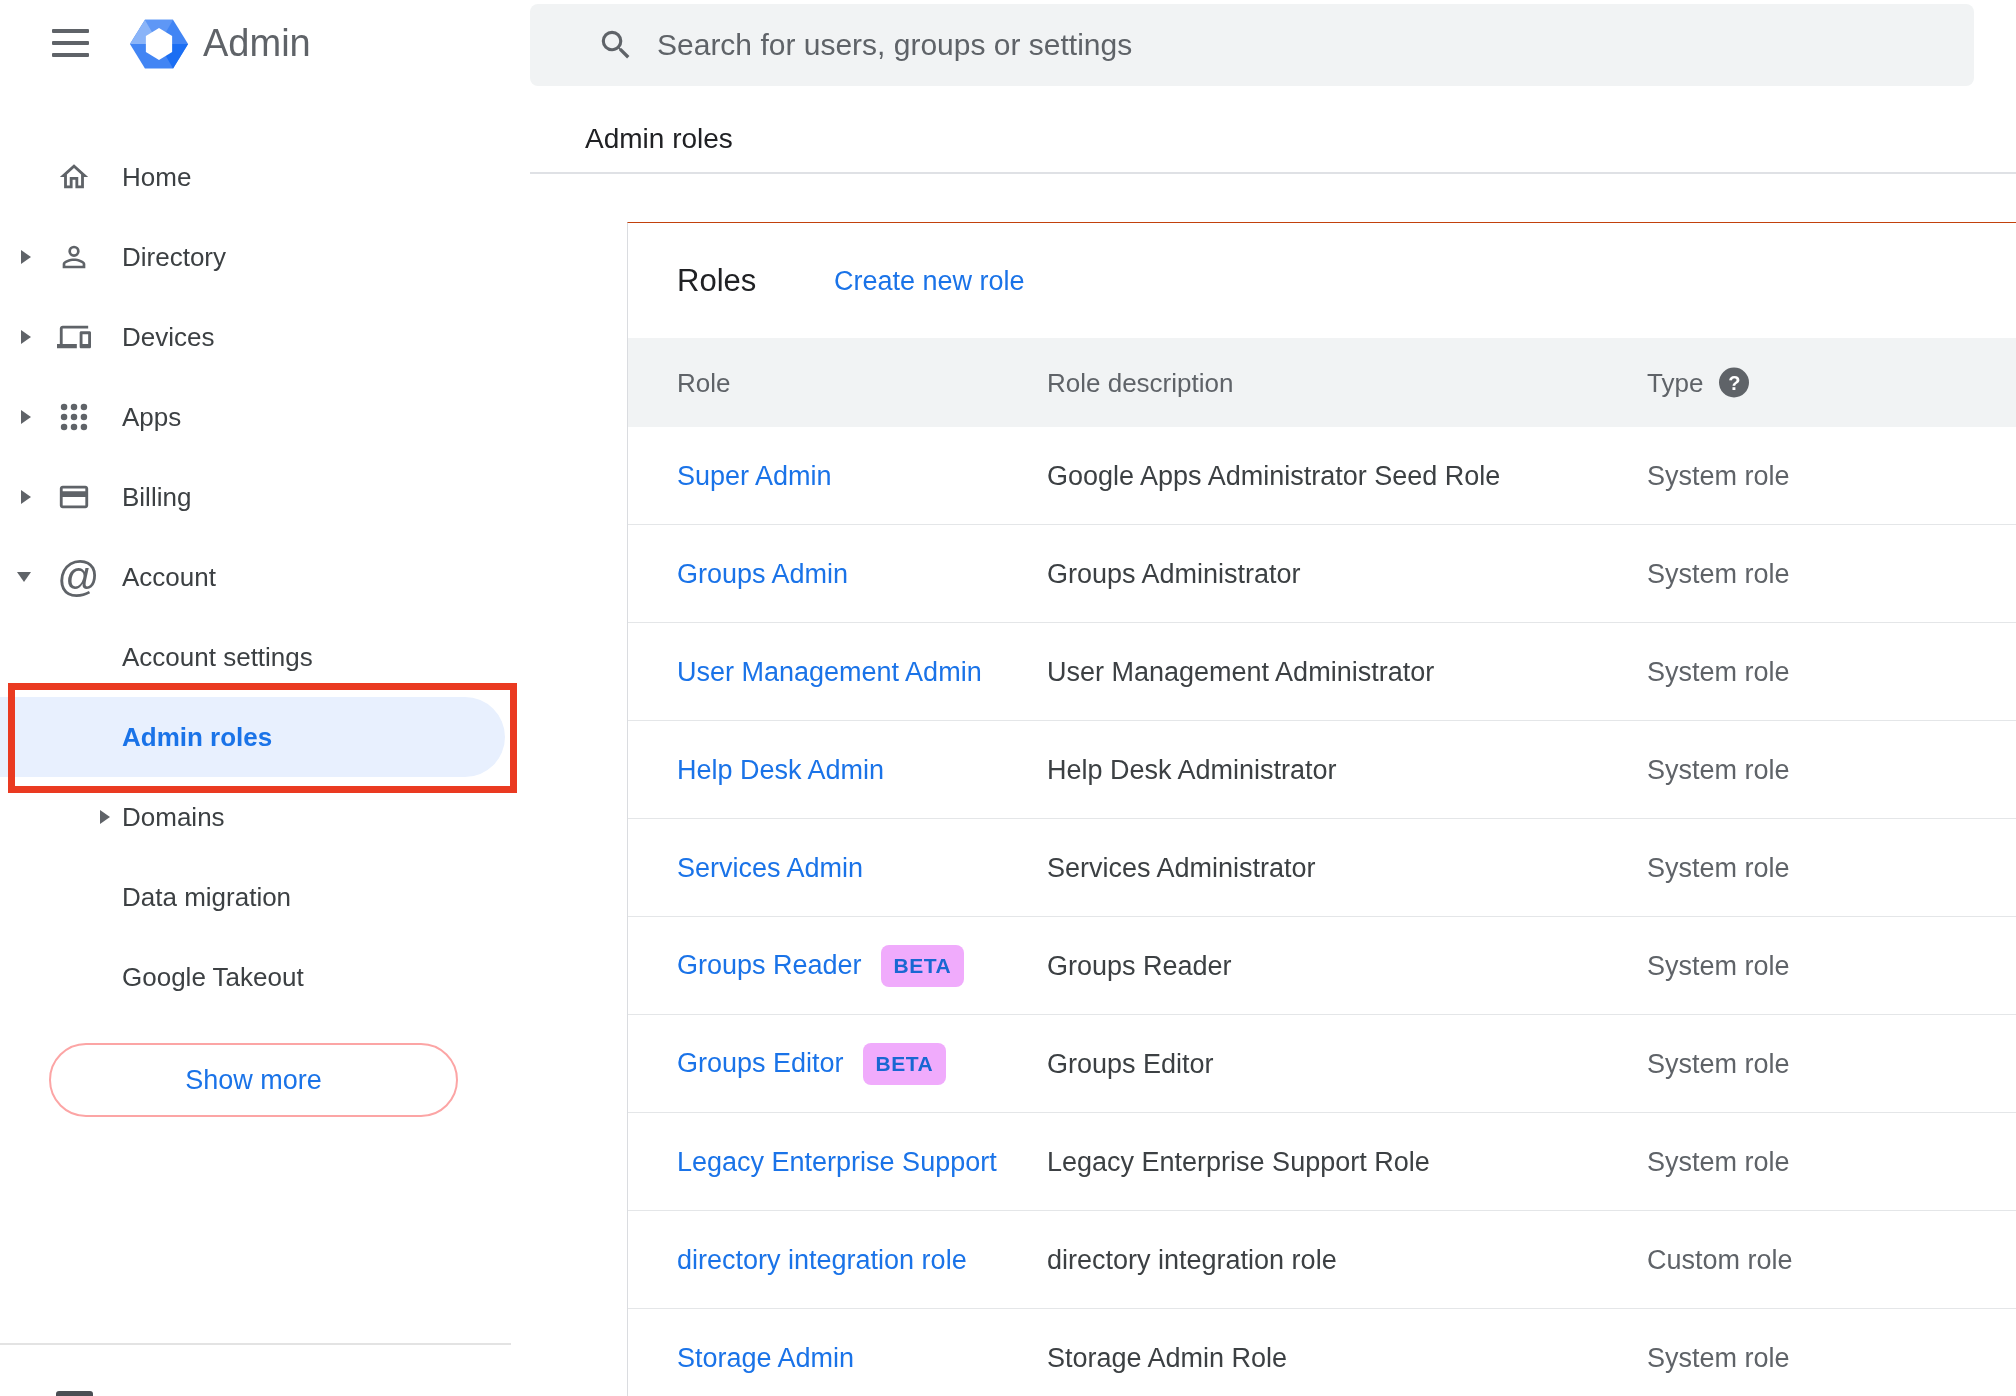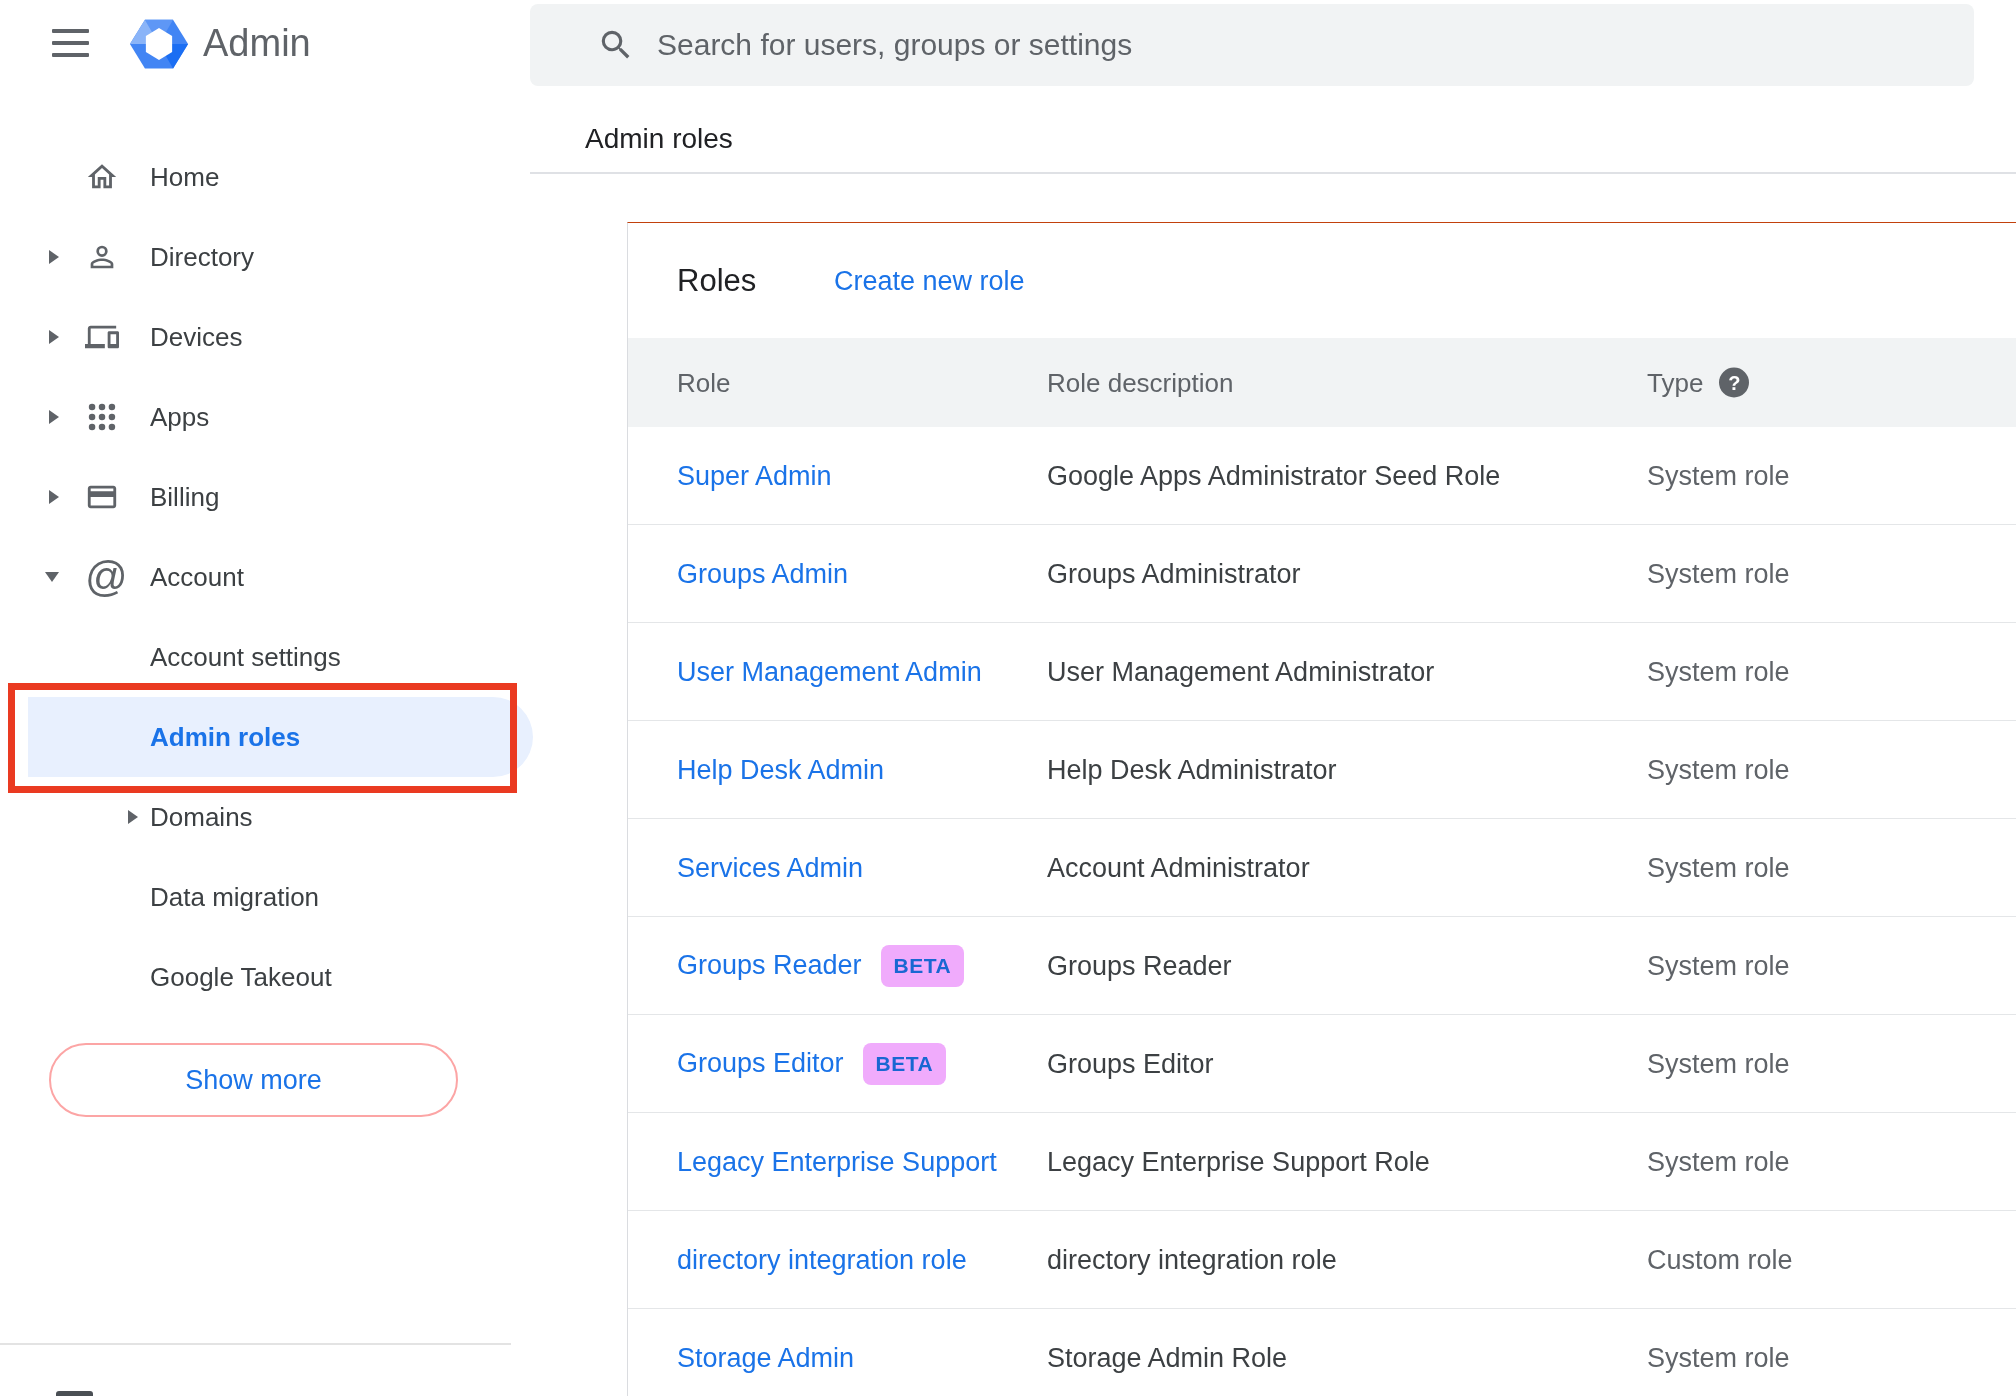--- a/index.html
+++ b/index.html
@@ -12,21 +12,21 @@
   }
   
   .hamburger { position: absolute; left: 52px; top: 29px; width: 37px; height: 28px; cursor: pointer; }
   .hamburger div { position: absolute; left: 0; width: 37px; height: 4px; background: #5f6368; border-radius: 1px; }
   .hamburger div:nth-child(1) { top: 0; }
   .hamburger div:nth-child(2) { top: 12px; }
   .hamburger div:nth-child(3) { top: 24px; }
   .logo-mark { position: absolute; left: 129px; top: 13px; width: 60px; height: 62px; }
   .logo-text { position: absolute; left: 203px; top: 23px; font-size: 38px; line-height: 1.1; color: #5f6368; }
   
-  .nav { position: absolute; left: 0; top: 137px; width: 517px; padding-left: 28px; }
+  .nav { position: absolute; left: 0; top: 137px; width: 517px; }
   .nav-item { position: relative; height: 80px; cursor: pointer; }
   .nav-item.active { width: 505px; background: #e8f0fe; border-radius: 0 40px 40px 0; }
   .caret { position: absolute; top: 50%; transform: translateY(-50%); width: 0; height: 0; }
   .caret-right { left: 21px; border-left: 10px solid #5f6368; border-top: 7px solid transparent; border-bottom: 7px solid transparent; }
   .caret-down { left: 17px; border-top: 10px solid #5f6368; border-left: 7px solid transparent; border-right: 7px solid transparent; }
   .nav-item.sub .caret-right { left: 100px; }
   .nav-icon { position: absolute; left: 57px; top: 50%; transform: translateY(-50%); width: 34px; height: 34px; }
   .nav-icon svg { width: 34px; height: 34px; fill: #5f6368; }
   .at-glyph { font-size: 42px; line-height: 34px; color: #5f6368; }
   .nav-label { position: absolute; left: 122px; top: 50%; transform: translateY(-50%); font-size: 26px; color: #3c4043; white-space: nowrap; }
@@ -216,21 +216,21 @@
 
     </span>
     <span class="cell-desc">Help Desk Administrator</span>
     <span class="cell-type">System role</span>
   </div>
         <div class="t-row">
     <span class="cell-role">
       <a class="role-link">Services Admin</a>
 
     </span>
-    <span class="cell-desc">Account Administrator</span>
+    <span class="cell-desc">Services Administrator</span>
     <span class="cell-type">System role</span>
   </div>
         <div class="t-row">
     <span class="cell-role">
       <a class="role-link">Groups Reader</a>
       <span class="beta">BETA</span>
     </span>
     <span class="cell-desc">Groups Reader</span>
     <span class="cell-type">System role</span>
   </div>

